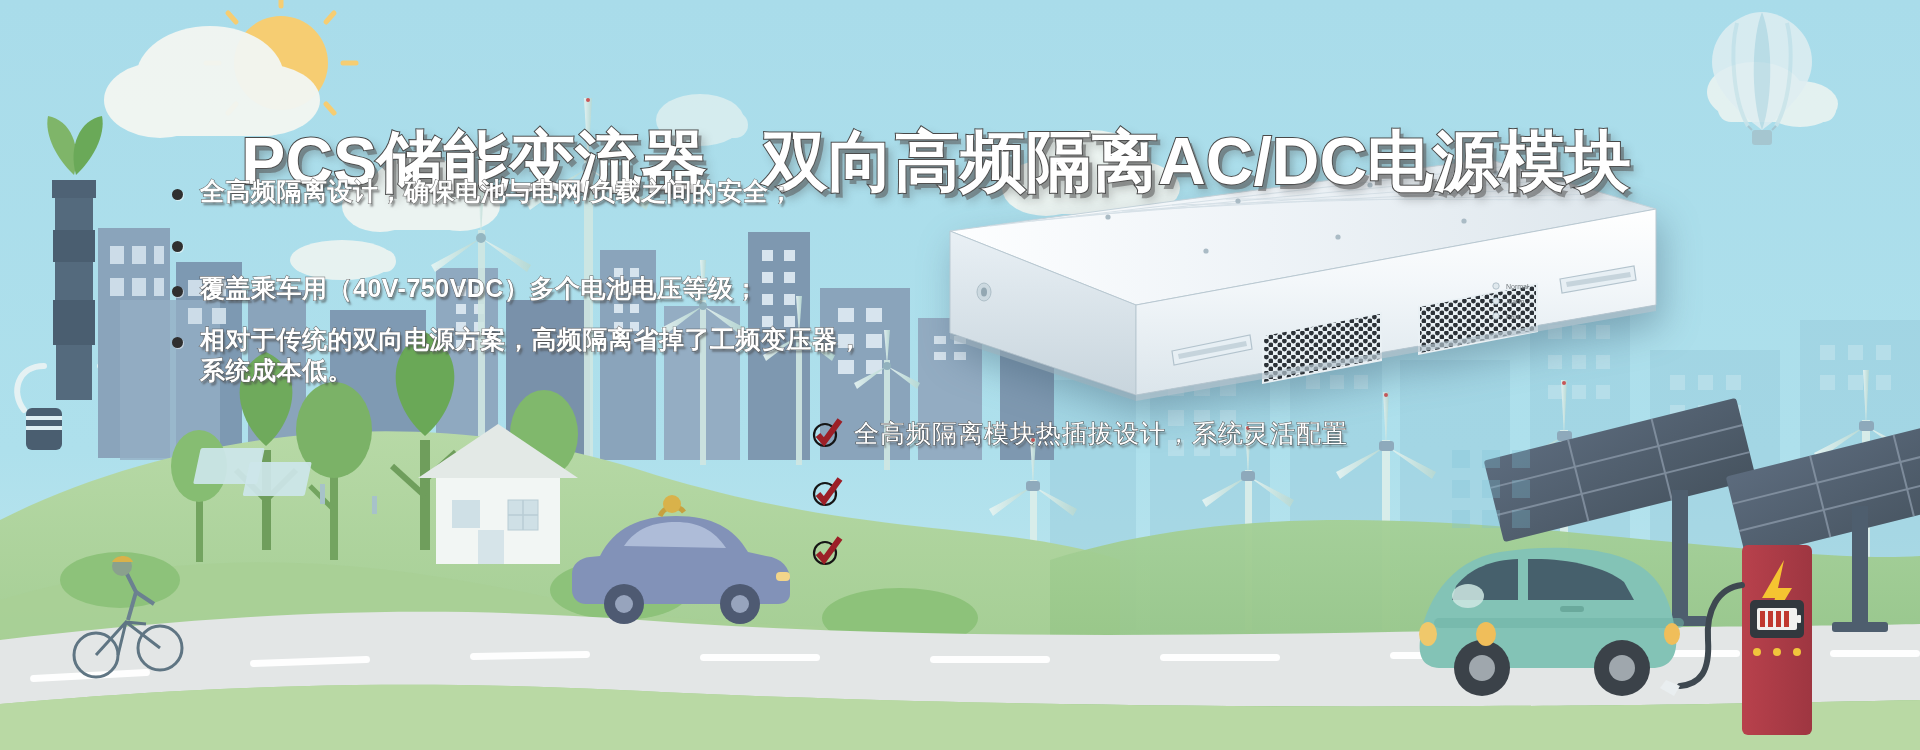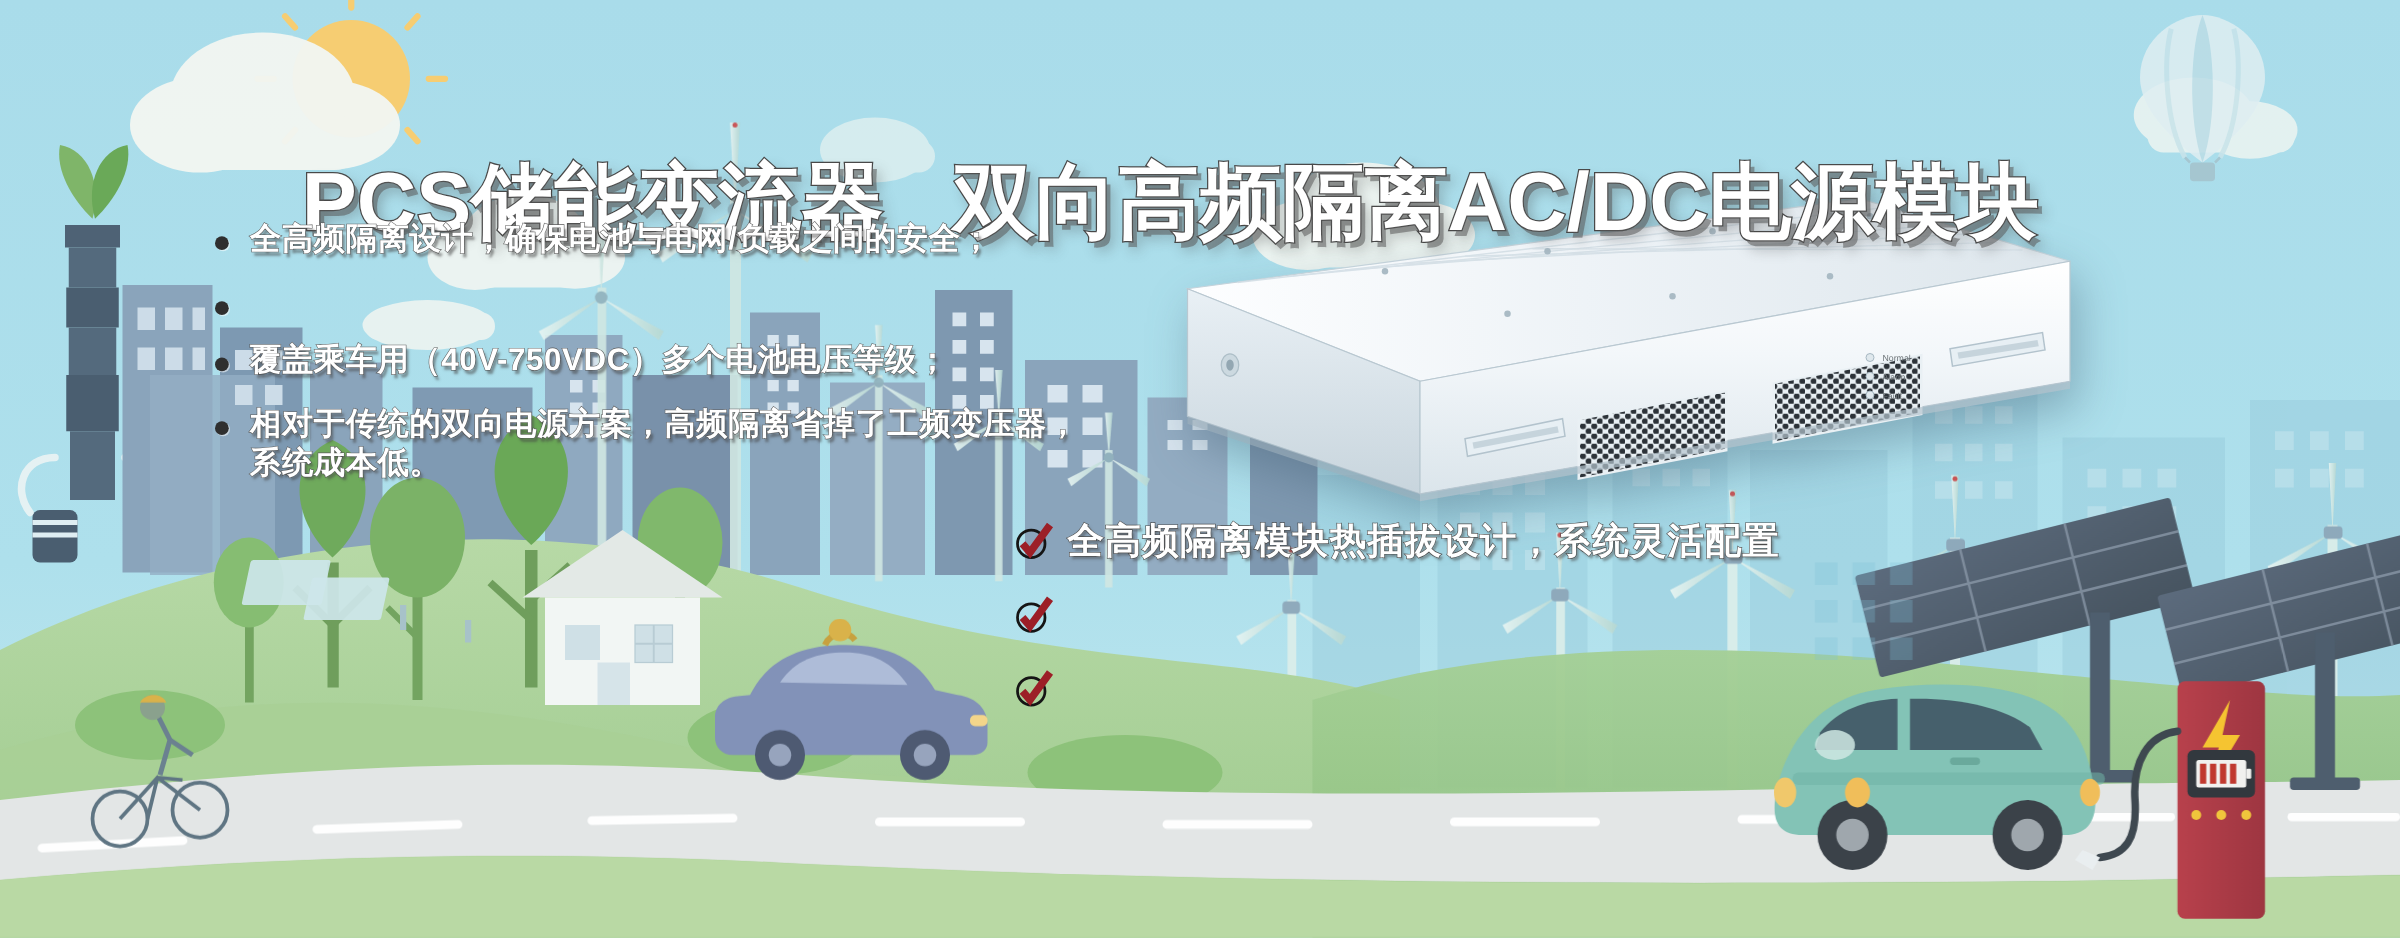--- a/index.html
+++ b/index.html
@@ -85,22 +85,22 @@
     height:36px;
   }
   .chk-mark {
     position:relative;
     flex:0 0 auto;
     width:30px; height:30px;
     margin-right:12px;
   }
   .chk-mark svg { display:block; width:30px; height:30px; overflow:visible; }
   .chk-txt {
-    font-size:29px;
-    font-weight:bold;
+    font-size:25px;
+    font-weight:normal;
     color:#ffffff;
     letter-spacing:1px;
     -webkit-text-stroke:1px #4f4f4f;
     paint-order:stroke fill;
     text-shadow:2px 3px 2px rgba(70,70,70,.5);
     white-space:nowrap;
   }
 
   
   #device {

